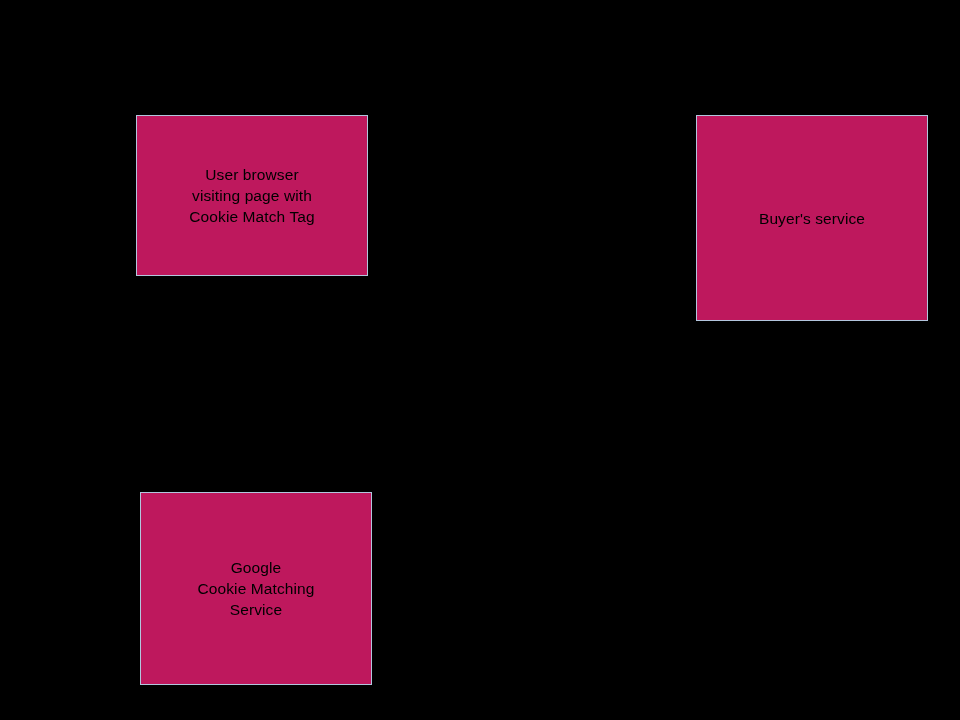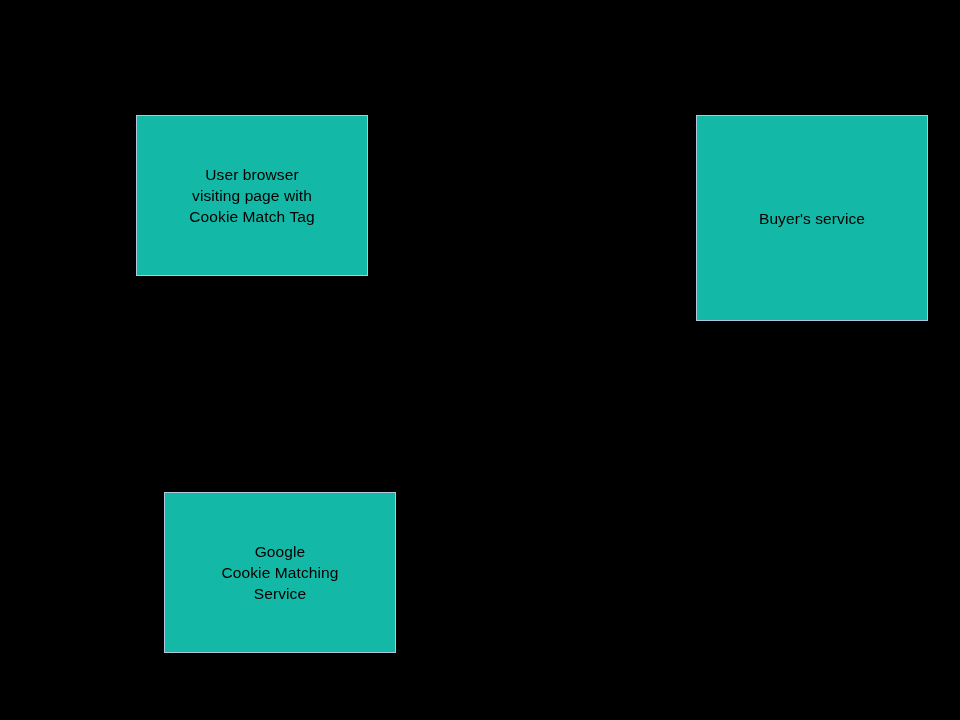--- a/index.html
+++ b/index.html
@@ -14,40 +14,40 @@
   #canvas {
     position: relative;
     width: 960px;
     height: 720px;
     background: #000000;
     overflow: hidden;
   }
   .node {
     position: absolute;
     box-sizing: border-box;
-    background: #14b8a6;
+    background: #be185d;
     border: 1px solid #b3c6de;
     display: flex;
     align-items: center;
     justify-content: center;
     text-align: center;
   }
   .node-label {
     color: #000000;
     font-family: "Liberation Sans", sans-serif;
     font-size: 15.5px;
     line-height: 21px;
     font-weight: normal;
     white-space: pre-line;
     letter-spacing: 0.1px;
     padding: 0 6px;
   }
   #node-user-browser  { left: 136px; top: 115px;  width: 232px; height: 161px; }
   #node-buyers-service{ left: 696px; top: 115px;  width: 232px; height: 206px; }
-  #node-google-cms    { left: 140px; top: 492px;  width: 232px; height: 161px; margin-left: 24px; }
+  #node-google-cms    { left: 140px; top: 492px;  width: 232px; height: 193px; }
 </style>
 </head>
 <body>
 
 <div id="canvas">
 
   <div class="node" id="node-user-browser">
     <span class="node-label">User browser
 visiting page with
 Cookie Match Tag</span>

